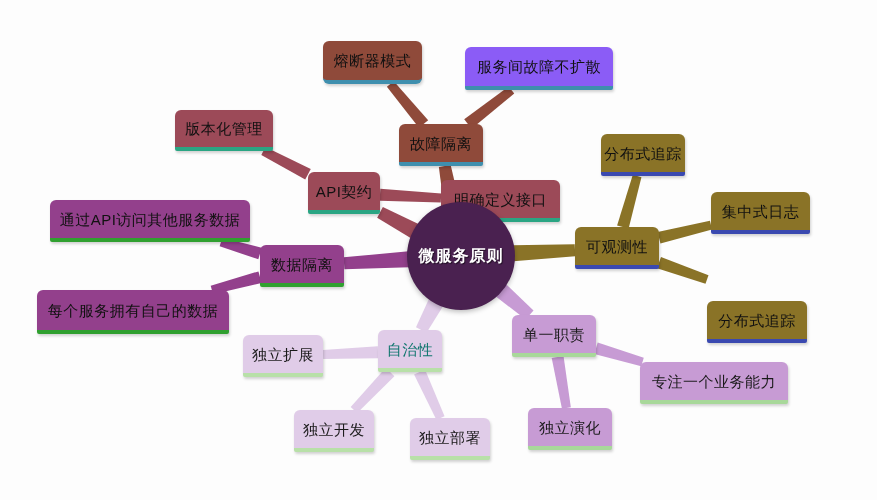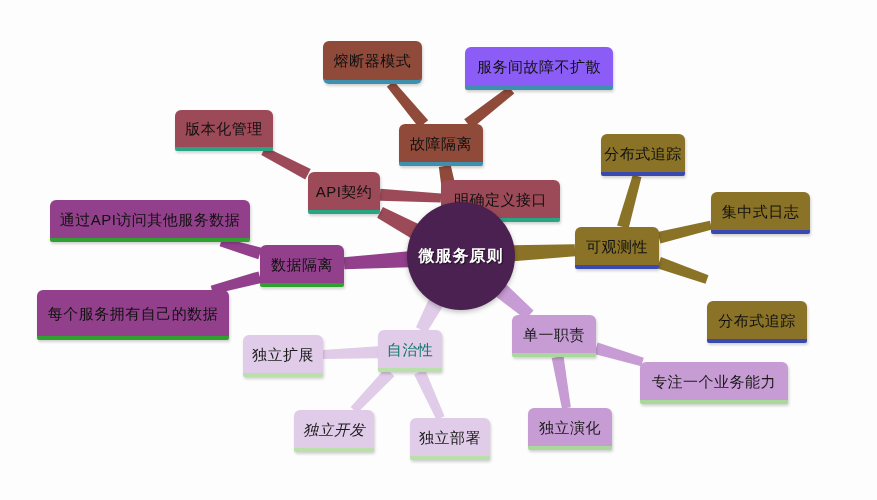--- a/index.html
+++ b/index.html
@@ -115,30 +115,30 @@
       </div>
       <div class="node" style="left: 707px; top: 276px; width: 100px; height: 42px; background: rgb(138, 115, 39); border-bottom: 4px solid rgb(58, 73, 176); box-shadow: rgba(0, 0, 0, 0.18) 1px 2px 3px; margin-top: 25px;">
         <span class="label" style="color: rgb(17, 17, 17); font-size: 15px;">分布式追踪</span>
       </div>
       <div class="node" style="left: 50px; top: 200px; width: 200px; height: 42px; background: rgb(147, 64, 140); border-bottom: 4px solid rgb(48, 160, 48); box-shadow: rgba(0, 0, 0, 0.18) 1px 2px 3px;">
         <span class="label" style="color: rgb(17, 17, 17); font-size: 15px;">通过API访问其他服务数据</span>
       </div>
       <div class="node" style="left: 260px; top: 245px; width: 84px; height: 42px; background: rgb(147, 64, 140); border-bottom: 4px solid rgb(48, 160, 48); box-shadow: rgba(0, 0, 0, 0.18) 1px 2px 3px;">
         <span class="label" style="color: rgb(17, 17, 17); font-size: 15px;">数据隔离</span>
       </div>
-      <div class="node" style="left: 37px; top: 290px; width: 192px; height: 50px; background: rgb(147, 64, 140); border-bottom: 4px solid rgb(48, 160, 48); box-shadow: rgba(0, 0, 0, 0.18) 1px 2px 3px;">
+      <div class="node" style="left: 37px; top: 290px; width: 192px; height: 44px; background: rgb(147, 64, 140); border-bottom: 4px solid rgb(48, 160, 48); box-shadow: rgba(0, 0, 0, 0.18) 1px 2px 3px;">
         <span class="label" style="color: rgb(17, 17, 17); font-size: 15px;">每个服务拥有自己的数据</span>
       </div>
       <div class="node" style="left: 243px; top: 335px; width: 80px; height: 42px; background: rgb(224, 204, 232); border-bottom: 4px solid rgb(184, 224, 168); box-shadow: rgba(0, 0, 0, 0.18) 1px 2px 3px;">
         <span class="label" style="color: rgb(26, 26, 26); font-size: 15px;">独立扩展</span>
       </div>
       <div class="node" style="left: 378px; top: 330px; width: 64px; height: 42px; background: rgb(224, 204, 232); border-bottom: 4px solid rgb(184, 224, 168); box-shadow: rgba(0, 0, 0, 0.18) 1px 2px 3px;">
         <span class="label" style="color: #0f766e; font-size: 15px;">自治性</span>
       </div>
-      <div class="node" style="left: 294px; top: 410px; width: 80px; height: 42px; background: rgb(224, 204, 232); border-bottom: 4px solid rgb(184, 224, 168); box-shadow: rgba(0, 0, 0, 0.18) 1px 2px 3px; font-style: italic;">
+      <div class="node" style="left: 294px; top: 410px; width: 80px; height: 42px; background: rgb(224, 204, 232); border-bottom: 4px solid rgb(184, 224, 168); box-shadow: rgba(0, 0, 0, 0.18) 1px 2px 3px;">
         <span class="label" style="color: rgb(26, 26, 26); font-size: 15px;">独立开发</span>
       </div>
       <div class="node" style="left: 410px; top: 418px; width: 80px; height: 42px; background: rgb(224, 204, 232); border-bottom: 4px solid rgb(184, 224, 168); box-shadow: rgba(0, 0, 0, 0.18) 1px 2px 3px;">
         <span class="label" style="color: rgb(26, 26, 26); font-size: 15px;">独立部署</span>
       </div>
       <div class="node" style="left: 512px; top: 315px; width: 84px; height: 42px; background: rgb(199, 155, 212); border-bottom: 4px solid rgb(168, 216, 154); box-shadow: rgba(0, 0, 0, 0.18) 1px 2px 3px;">
         <span class="label" style="color: rgb(26, 26, 26); font-size: 15px;">单一职责</span>
       </div>
       <div class="node" style="left: 640px; top: 362px; width: 148px; height: 42px; background: rgb(199, 155, 212); border-bottom: 4px solid rgb(168, 216, 154); box-shadow: rgba(0, 0, 0, 0.18) 1px 2px 3px;">
         <span class="label" style="color: rgb(26, 26, 26); font-size: 15px;">专注一个业务能力</span>

